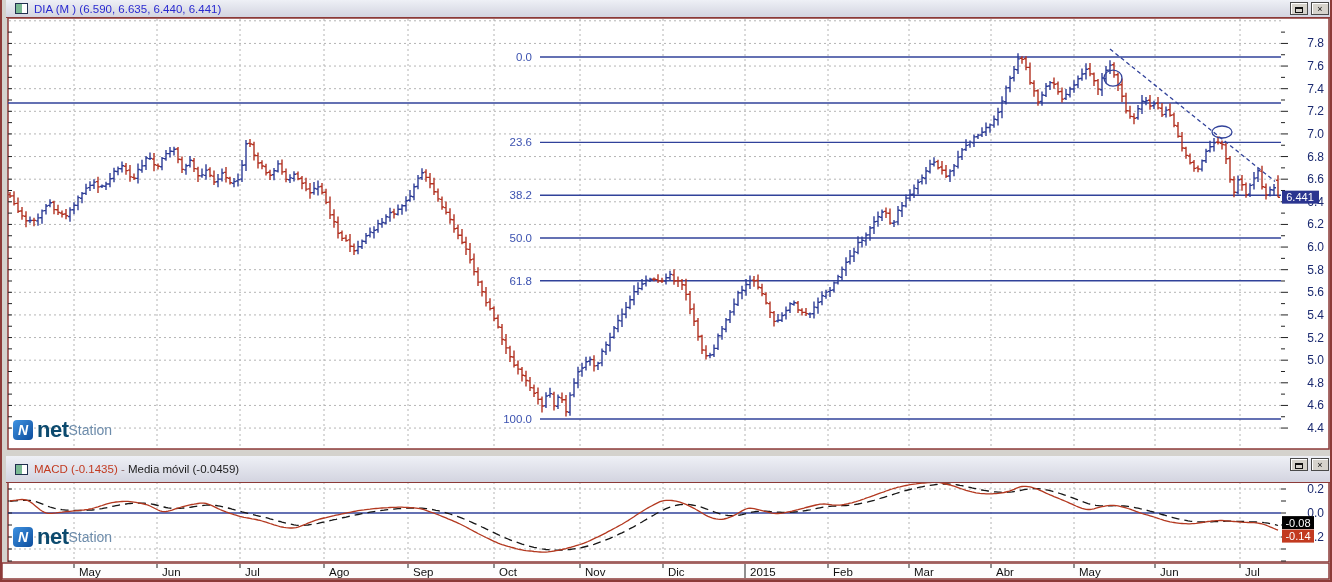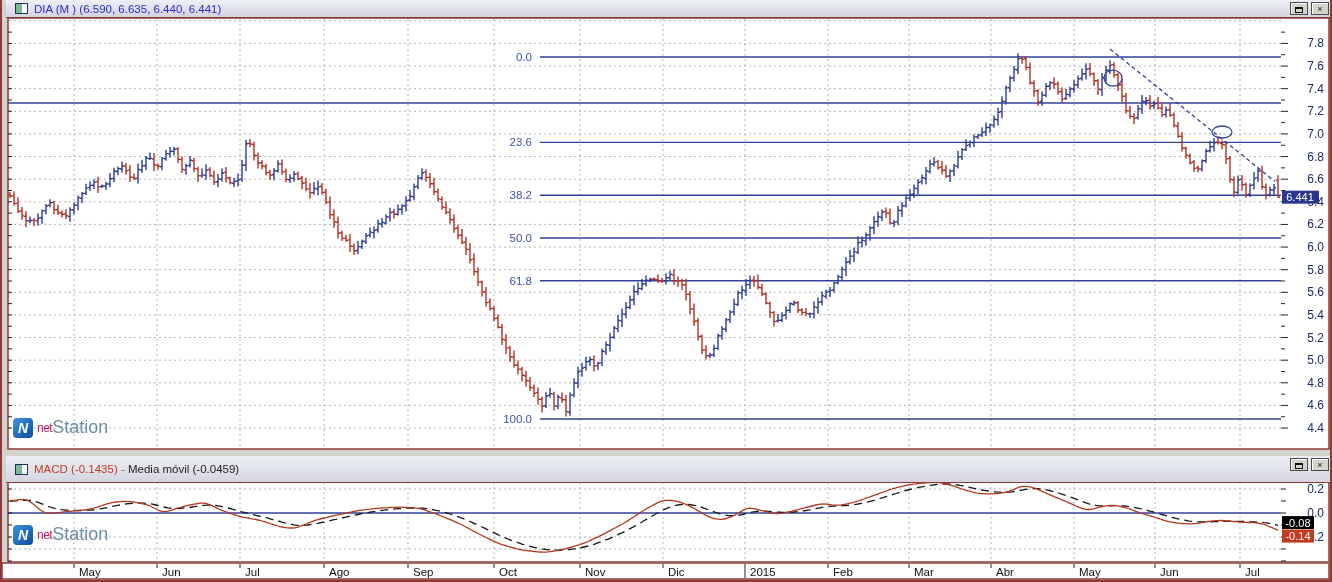--- a/index.html
+++ b/index.html
@@ -23,22 +23,22 @@
   .win-btn{width:18px;height:13px;background:#d6d3cc;border:1px solid #4a4a4a;
     box-shadow:inset 1px 1px 0 #fff;font-size:9px;line-height:10px;text-align:center;
     color:#111;cursor:pointer;padding:0;font-family:"Liberation Sans",sans-serif}
   .restore-glyph{display:block;width:8px;height:6px;margin:2px auto 0;
     border:1px solid #111;border-top:2px solid #111}
   svg{position:absolute;left:0;z-index:5}
   .logo{position:absolute;display:flex;align-items:center;z-index:8;pointer-events:none}
   .logo-icon{width:20px;height:20px;border-radius:4px;margin-right:4px;
     background:linear-gradient(135deg,#3f93e2,#0c4c9c);color:#fff;font-weight:bold;
     font-style:italic;text-align:center;line-height:20px;font-size:14px}
-  .logo-net{font-size:12px;font-weight:normal;color:#be185d;letter-spacing:-.5px}
-  .logo-station{font-size:18px;color:#6d8cab}
+  .logo-net{font-size:22px;font-weight:bold;color:#0c4a6e;letter-spacing:-.5px}
+  .logo-station{font-size:14px;color:#6d8cab}
 </style>
 </head>
 <body>
 
 <div class="frame-edge edge-left"></div>
 <div class="frame-edge edge-right"></div>
 <div class="frame-edge edge-bottom"></div>
 
 <div class="titlebar" style="top:0">
   <span class="tb-icon"></span>

